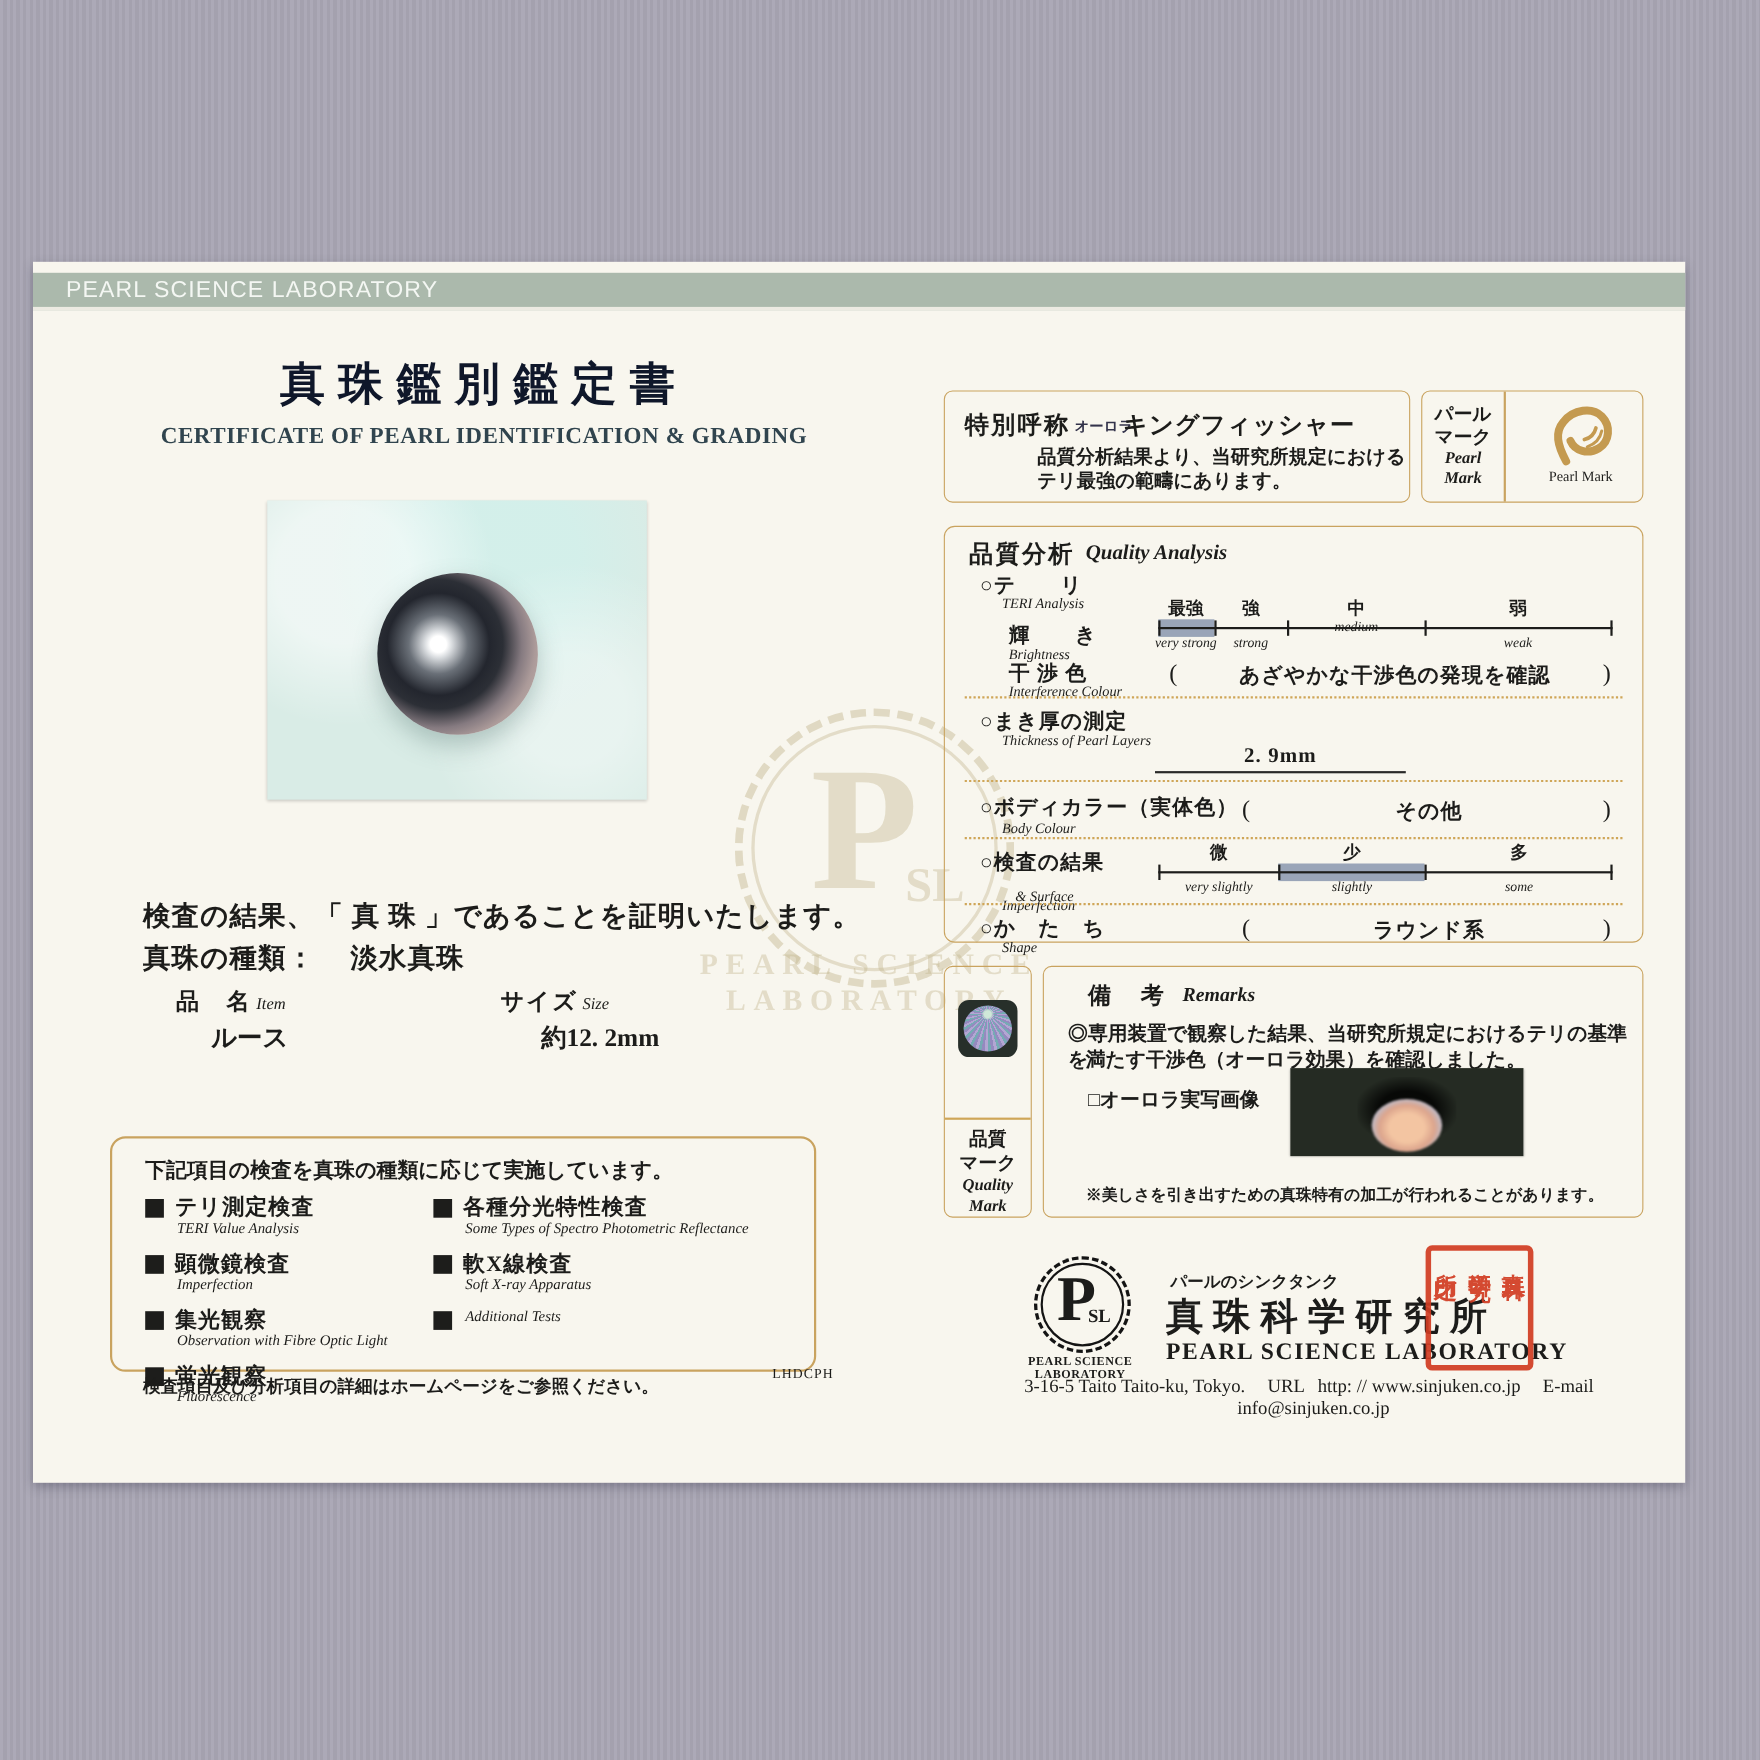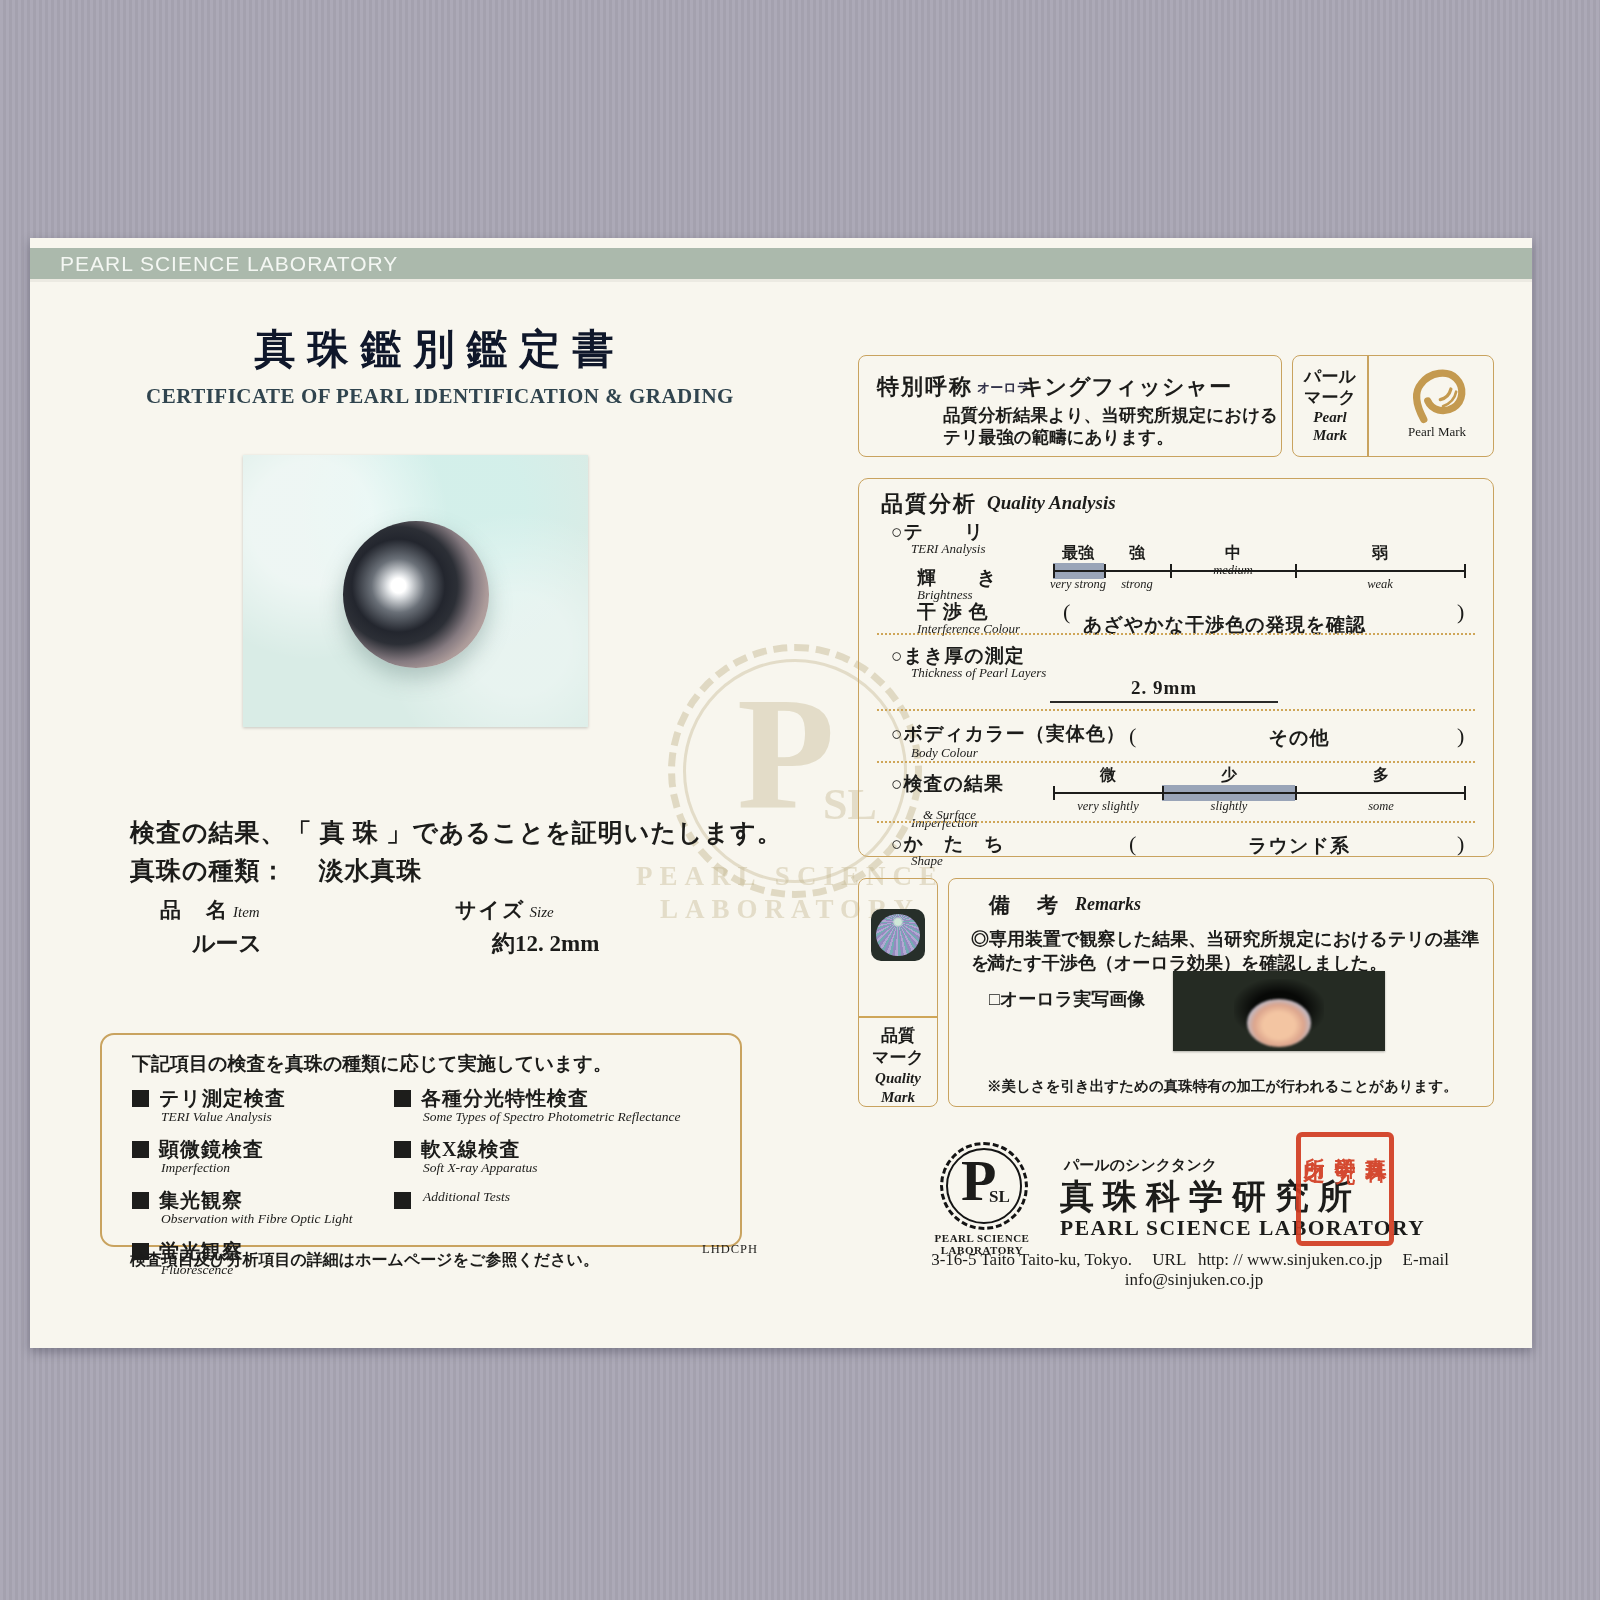--- a/index.html
+++ b/index.html
@@ -247,21 +247,21 @@
         <div class="s-tick" style="left:411px;top:25px;"></div>
         <span class="s-en" style="left:25px;top:38px;">very strong</span>
         <span class="s-en" style="left:84px;top:38px;">strong</span>
         <span class="s-en" style="left:180px;top:24px;">medium</span>
         <span class="s-en" style="left:327px;top:38px;">weak</span>
       </div>
 
       <div class="abs q-item-jp" style="left:58px;top:120px;">干 渉 色</div>
       <div class="abs q-item-en" style="left:58px;top:142px;">Interference Colour</div>
       <span class="abs paren" style="left:204px;top:120px;">(</span>
-      <div class="abs q-val" style="left:224px;top:133px;width:370px;text-align:left;font-family:Liberation Mono, monospace;">あざやかな干渉色の発現を確認</div>
+      <div class="abs q-val" style="left:224px;top:122px;width:370px;text-align:center;font-family:Liberation Mono, monospace;">あざやかな干渉色の発現を確認</div>
       <span class="abs paren" style="left:598px;top:120px;">)</span>
 
       <div class="dotsep" style="top:154px;"></div>
 
       <div class="abs q-item-jp" style="left:32px;top:164px;">○まき厚の測定</div>
       <div class="abs q-item-en" style="left:52px;top:186px;">Thickness of Pearl Layers</div>
       <div class="abs q-val" style="left:191px;top:198px;width:228px;text-align:center;border-bottom:2px solid #2a2a28;padding-bottom:2px;">2. 9mm</div>
 
       <div class="dotsep" style="top:230px;"></div>
 

